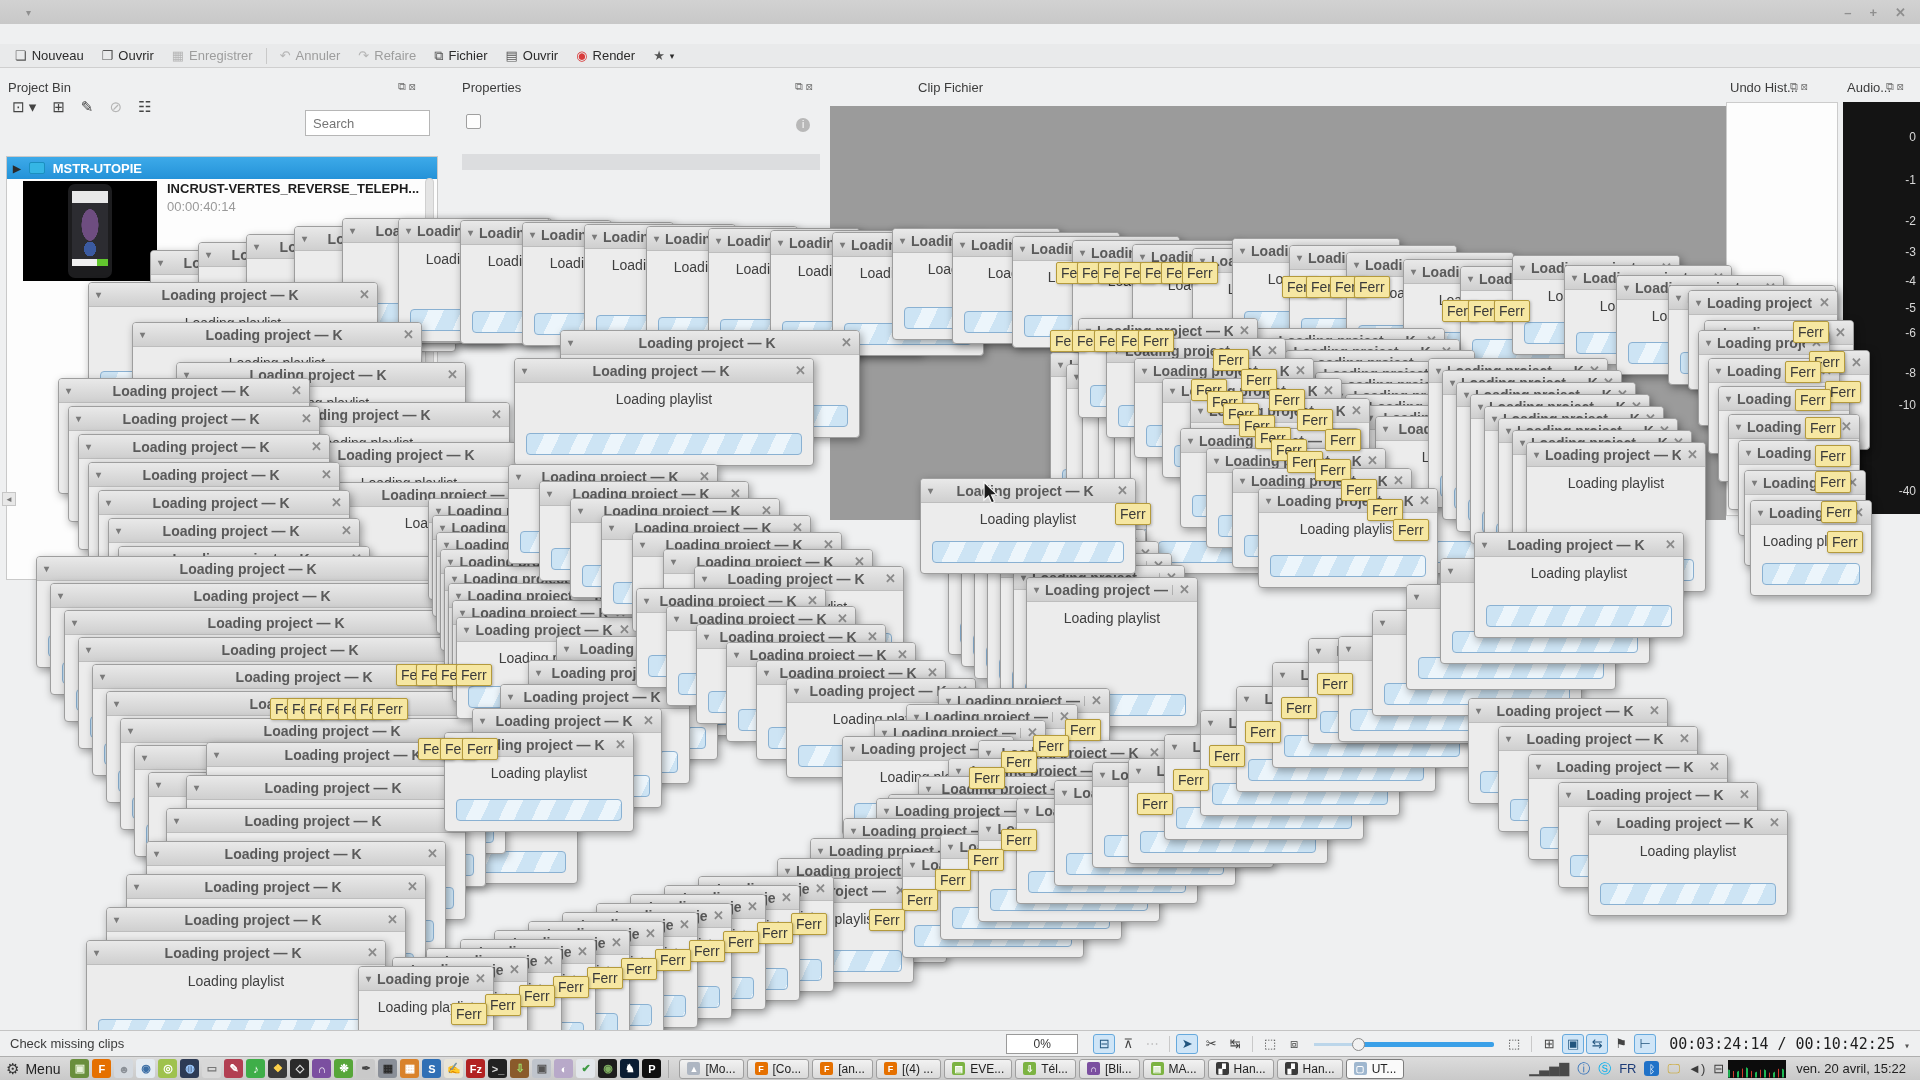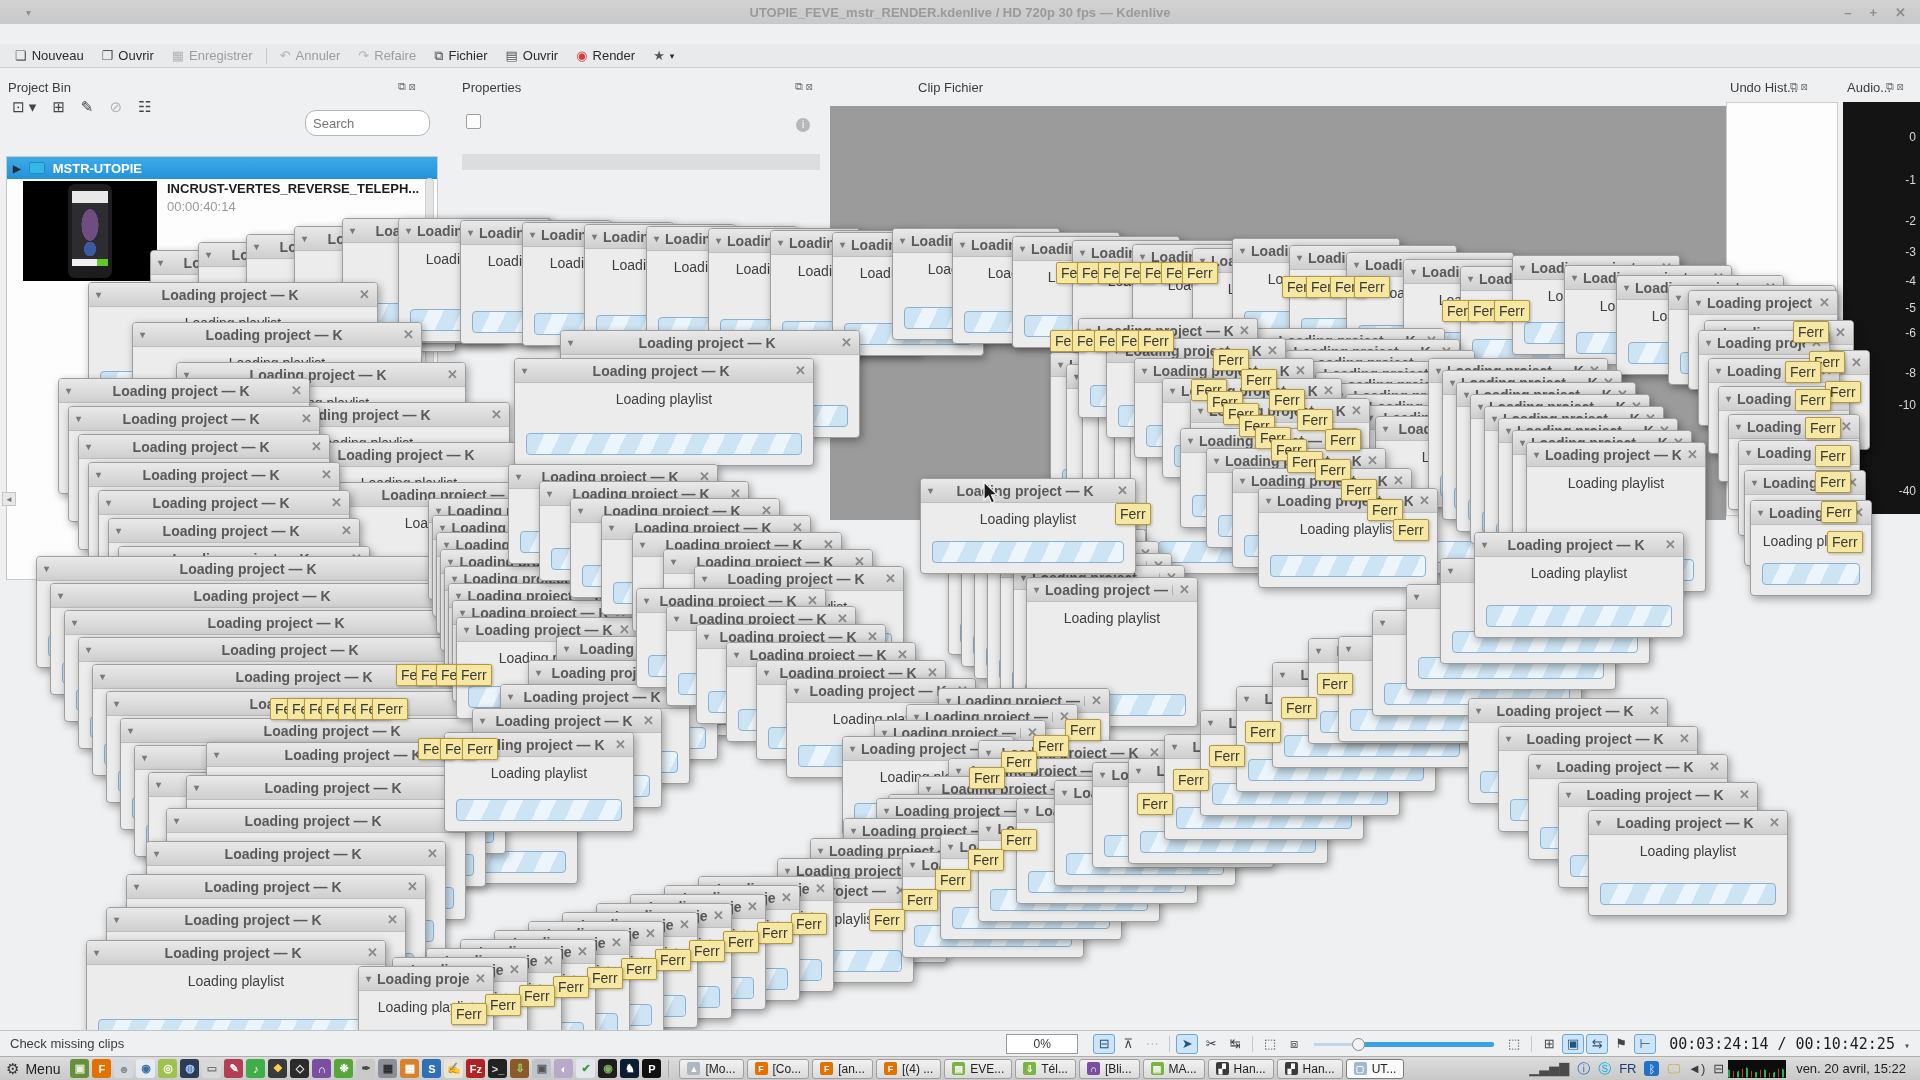--- a/index.html
+++ b/index.html
@@ -29,21 +29,21 @@
 
   
   #main { position:absolute; left:0; top:68px; width:1920px; height:962px; background:#eff0f1; }
   .panel-title { position:absolute; font-size:13px; color:#3c3c3c; }
   .panel-ctl { position:absolute; font-size:11px; color:#6f6f6f; letter-spacing:3px; }
   
   #bin-tools { position:absolute; left:12px; top:30px; display:flex; gap:16px; align-items:center; }
   #bin-tools .bi { font-size:15px; color:#444; }
   #bin-tools .bi.disabled { color:#b5b5b5; }
   #bin-search { position:absolute; left:305px; top:42px; width:125px; height:26px;
-    border:1px solid #b6b6b6; border-radius:11px; background:#fff; font-size:13px; color:#9b9b9b;
+    border:1px solid #b6b6b6; border-radius:0; background:#fff; font-size:13px; color:#9b9b9b;
     padding-left:7px; font-family:"Liberation Sans", sans-serif; }
   #bin-tree { position:absolute; left:6px; top:88px; width:432px; height:424px;
     background:#fdfdfd; border:1px solid #c9c9c9; }
   #tree-head { height:20px; background:linear-gradient(#fbfbfb,#ededed); border-bottom:1px solid #d6d6d6;
     font-size:13px; color:#333; padding-left:8px; display:flex; align-items:center; }
   #row-folder { height:22px; background:linear-gradient(#3daae9,#2492d8); color:#fff; font-weight:bold;
     font-size:13px; display:flex; align-items:center; gap:8px; padding-left:6px; }
   #row-folder .caret { color:#2b2b2b; font-size:10px; }
   #row-folder .folder { width:16px; height:12px; background:#35b6e5; border-radius:2px;
     border:1px solid #1b8fc0; }
@@ -147,21 +147,20 @@
   #clock { font-size:13px; color:#222; margin:0 8px 0 6px; white-space:nowrap; }
   .vr { width:1px; height:18px; background:#aaa; margin:0 3px; }
 </style>
 </head>
 <body>
 
 <div id="stage">
 
   <div id="titlebar">
     <span class="appmenu-caret">▾</span>
-    <span class="title">UTOPIE_FEVE_mstr_RENDER.kdenlive / HD 720p 30 fps — Kdenlive</span>
     <span class="winctl">
       <span>–</span>
       <span>+</span>
       <span>✕</span>
     </span>
   </div>
 
 
   <div id="toolbar">
       <span class="tbtn">

